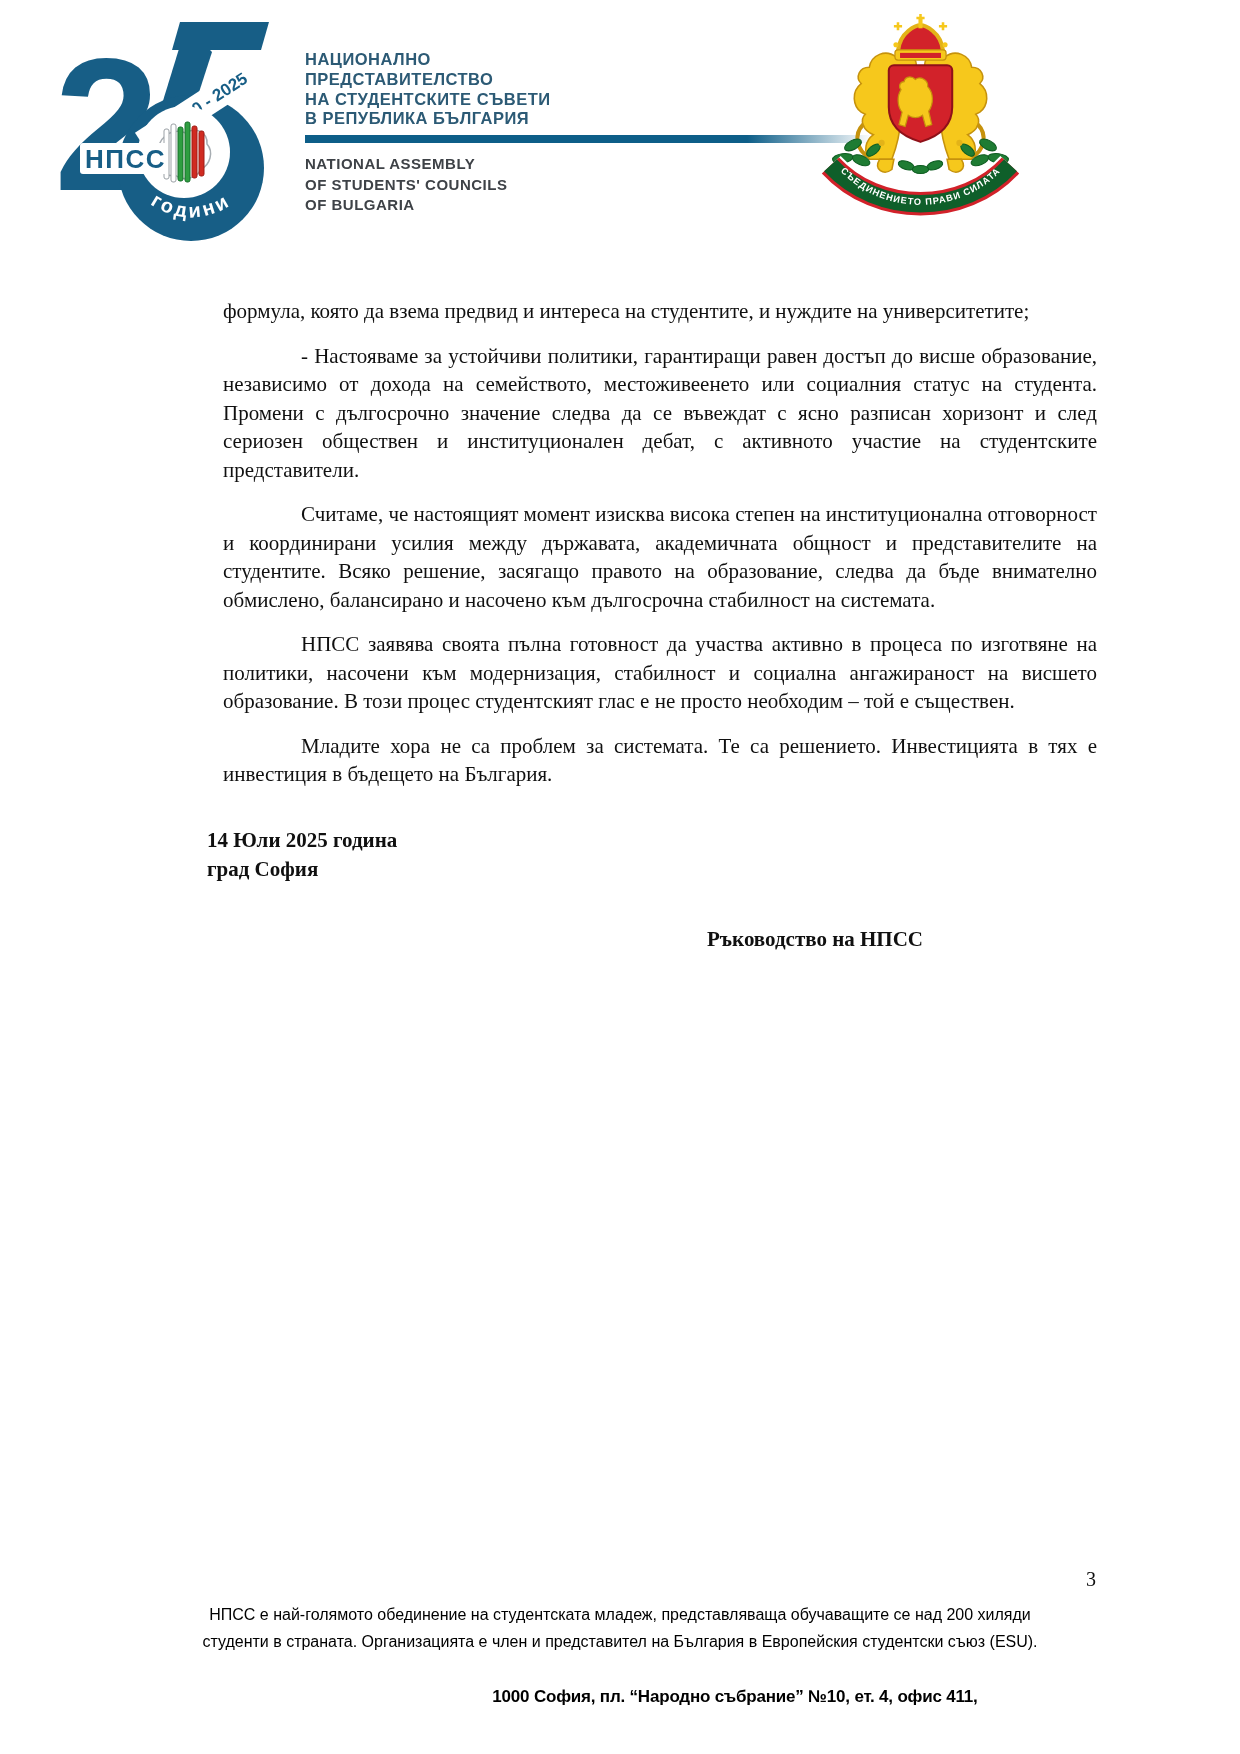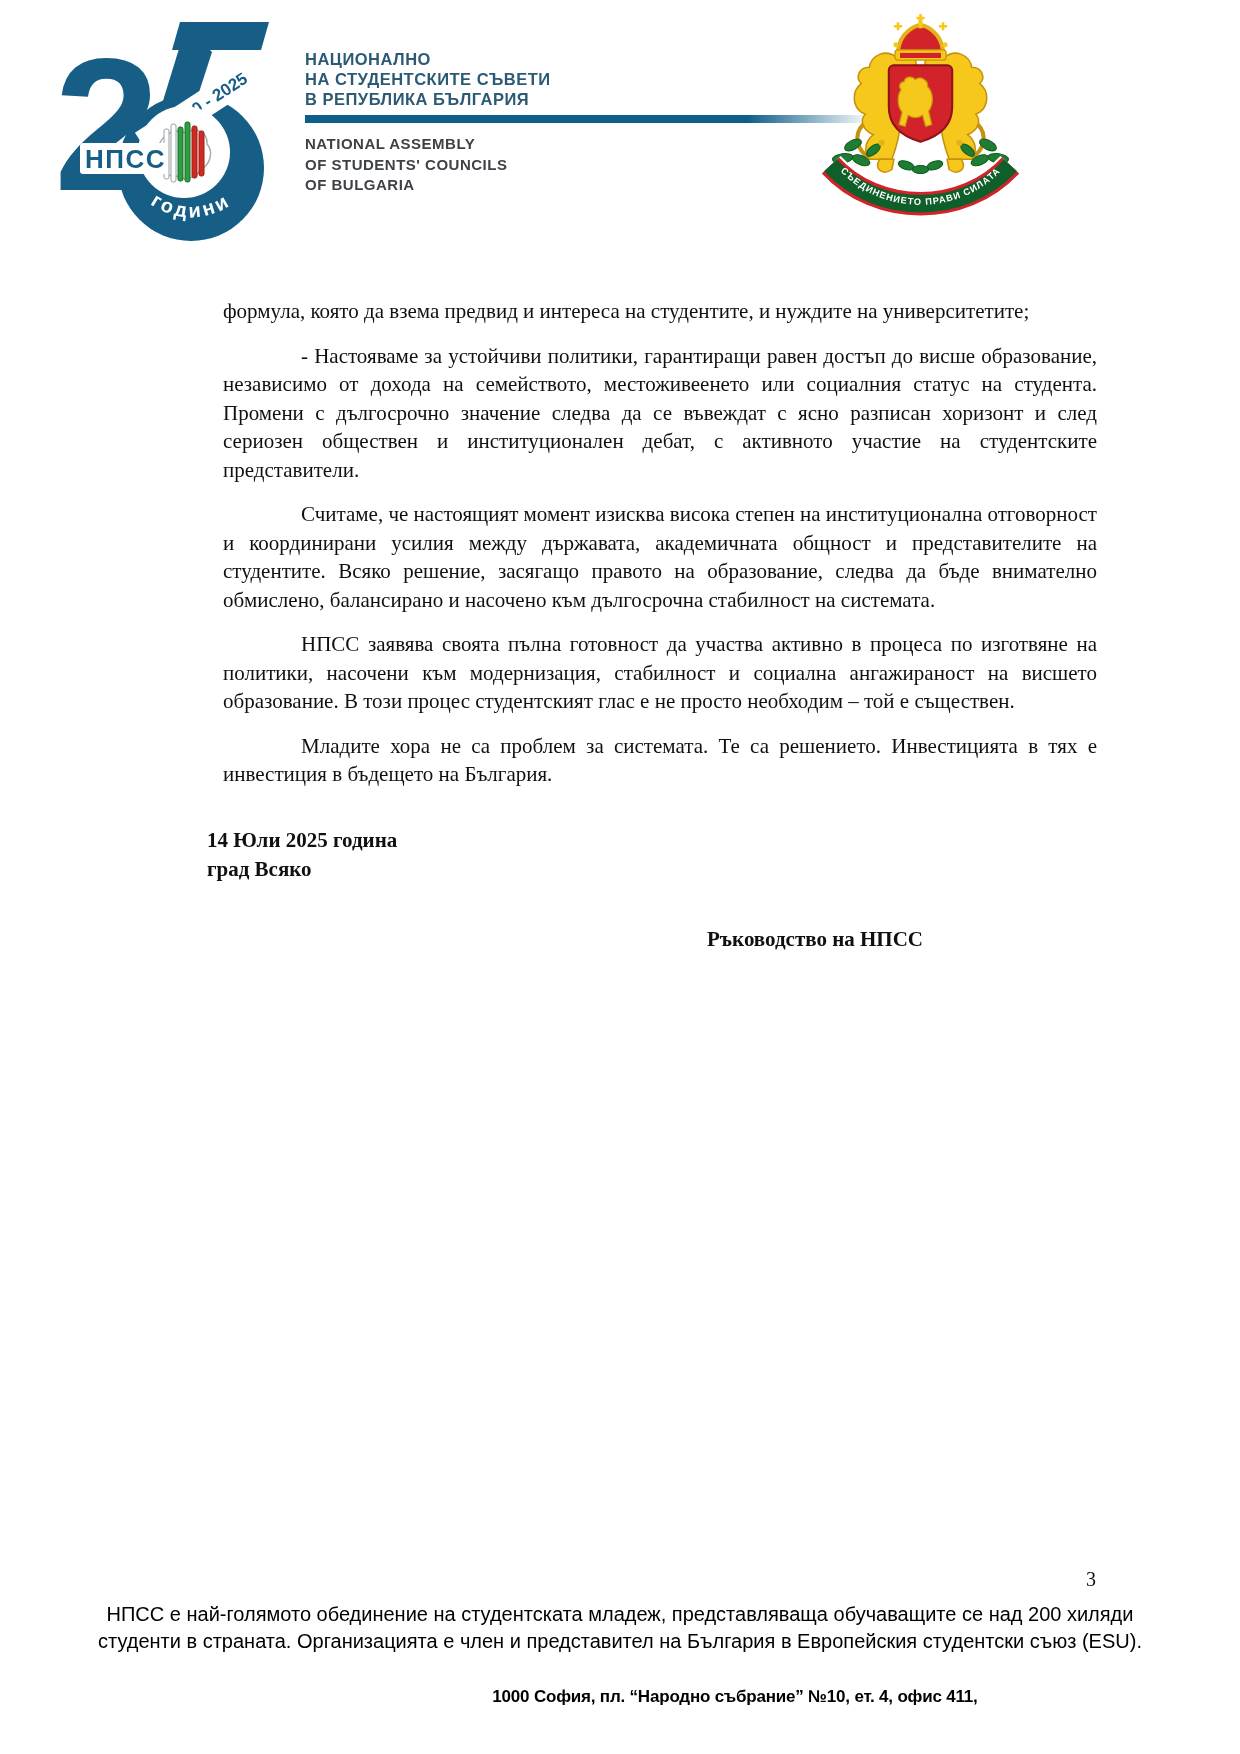--- a/index.html
+++ b/index.html
@@ -19,21 +19,21 @@
   .body-text{position:absolute;left:207px;top:281px;width:906px;font-size:21px;
              line-height:28.5px;text-align:justify;}
   .body-text p{margin:16px;text-indent:78px;}
   .body-text p.cont{text-indent:0;}
   .date-block{position:absolute;left:207px;top:826px;font-size:21px;font-weight:bold;
               line-height:29px;}
   .signature{position:absolute;left:707px;top:899px;font-size:21px;font-weight:bold;margin-top:28px;}
   
   .page-number{position:absolute;left:1086px;top:1568px;font-size:20px;}
   .footer-about{position:absolute;left:0;top:1601px;width:1240px;text-align:center;
-                font-family:"Liberation Sans",sans-serif;font-size:20px;line-height:27px;color:#000;}
+                font-family:"Liberation Sans",sans-serif;font-size:16px;line-height:27px;color:#000;}
   .footer-address{position:absolute;left:230px;top:1686px;width:1010px;text-align:center;
                 font-family:"Liberation Sans",sans-serif;font-weight:bold;font-size:17px;
                 line-height:22.5px;letter-spacing:-0.2px;color:#000;}
 </style>
 </head>
 <body>
 
 <div class="page">
 
   <svg class="logo" viewBox="0 0 215 235">
@@ -61,20 +61,21 @@
         <path id="arcGod" d="M80,183 A70,70 0 0 0 186,183"></path>
       </defs>
     <text font-size="20" font-weight="bold" fill="#ffffff" letter-spacing="3" font-family="Liberation Sans, sans-serif">
       <textPath href="#arcGod" startOffset="50%" text-anchor="middle">години</textPath>
     </text>
   </svg>
 
   <div class="org-header">
     <div class="org-bg">
       <div>НАЦИОНАЛНО</div>
+      <div>ПРЕДСТАВИТЕЛСТВО</div>
       <div>НА СТУДЕНТСКИТЕ СЪВЕТИ</div>
       <div>В РЕПУБЛИКА БЪЛГАРИЯ</div>
     </div>
     <div class="org-divider"></div>
     <div class="org-en">
       <div>NATIONAL ASSEMBLY</div>
       <div>OF STUDENTS' COUNCILS</div>
       <div>OF BULGARIA</div>
     </div>
   </div>
@@ -137,21 +138,21 @@
   <div class="body-text">
     <p class="cont">формула, която да взема предвид и интереса на студентите, и нуждите на университетите;</p>
     <p>- Настояваме за устойчиви политики, гарантиращи равен достъп до висше образование, независимо от дохода на семейството, местоживеенето или социалния статус на студента. Промени с дългосрочно значение следва да се въвеждат с ясно разписан хоризонт и след сериозен обществен и институционален дебат, с активното участие на студентските представители.</p>
     <p>Считаме, че настоящият момент изисква висока степен на институционална отговорност и координирани усилия между държавата, академичната общност и представителите на студентите. Всяко решение, засягащо правото на образование, следва да бъде внимателно обмислено, балансирано и насочено към дългосрочна стабилност на системата.</p>
     <p>НПСС заявява своята пълна готовност да участва активно в процеса по изготвяне на политики, насочени към модернизация, стабилност и социална ангажираност на висшето образование. В този процес студентският глас е не просто необходим – той е съществен.</p>
     <p>Младите хора не са проблем за системата. Те са решението. Инвестицията в тях е инвестиция в бъдещето на България.</p>
   </div>
 
   <div class="date-block">
     <div>14 Юли 2025 година</div>
-    <div>град Всяко</div>
+    <div>град София</div>
   </div>
 
   <div class="signature">Ръководство на НПСС</div>
 
   <div class="page-number">3</div>
 
   <div class="footer-about">
     <div>НПСС е най-голямото обединение на студентската младеж, представляваща обучаващите се над 200 хиляди</div>
     <div>студенти в страната. Организацията е член и представител на България в Европейския студентски съюз (ESU).</div>
   </div>

